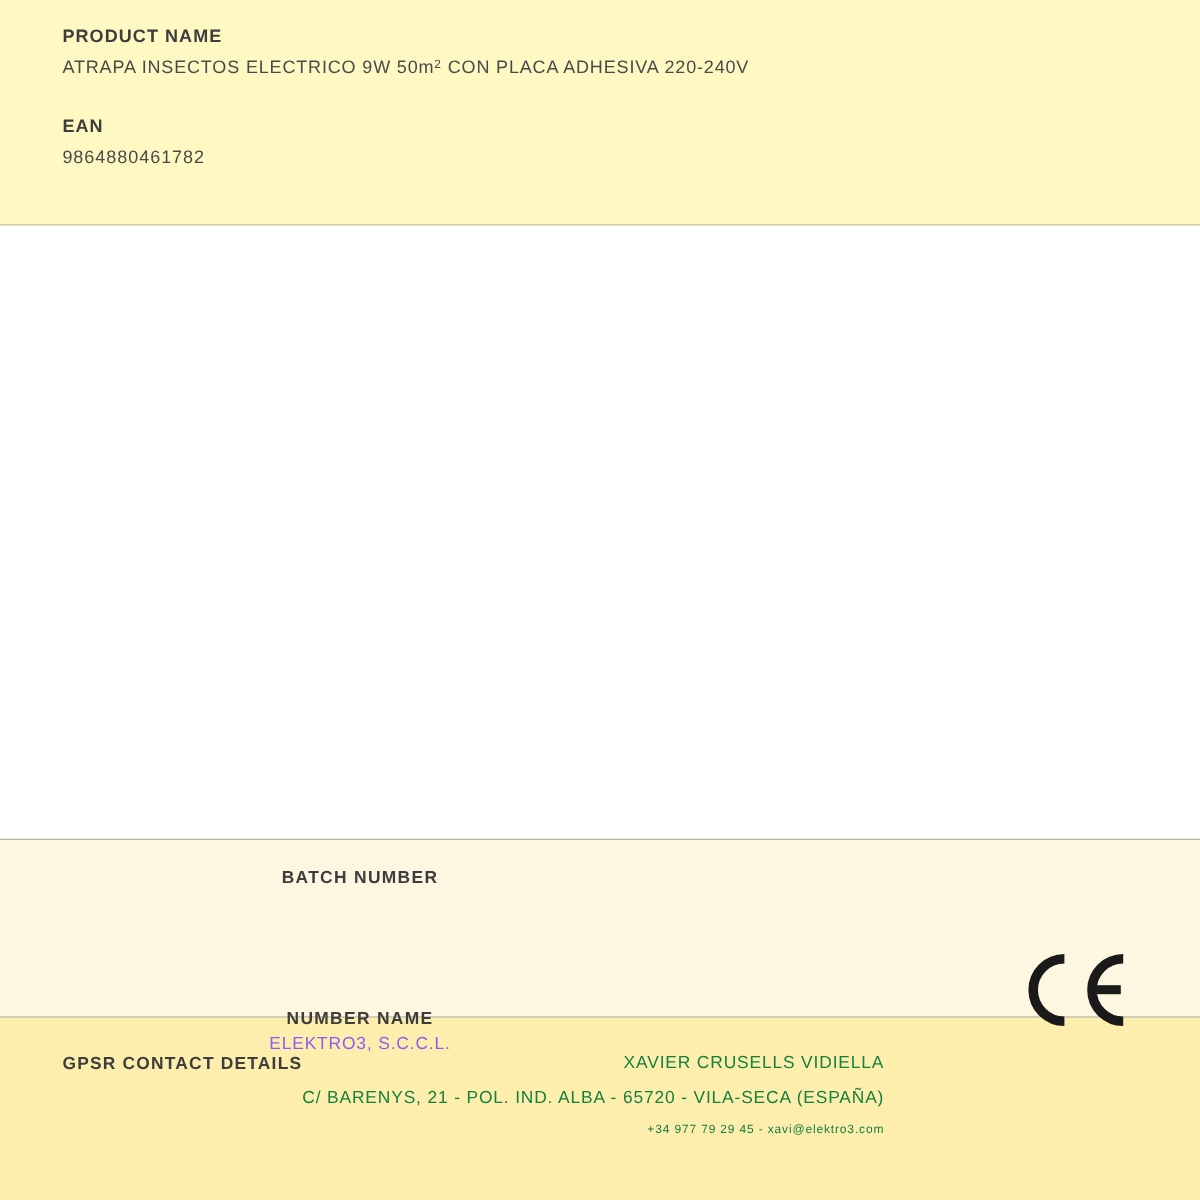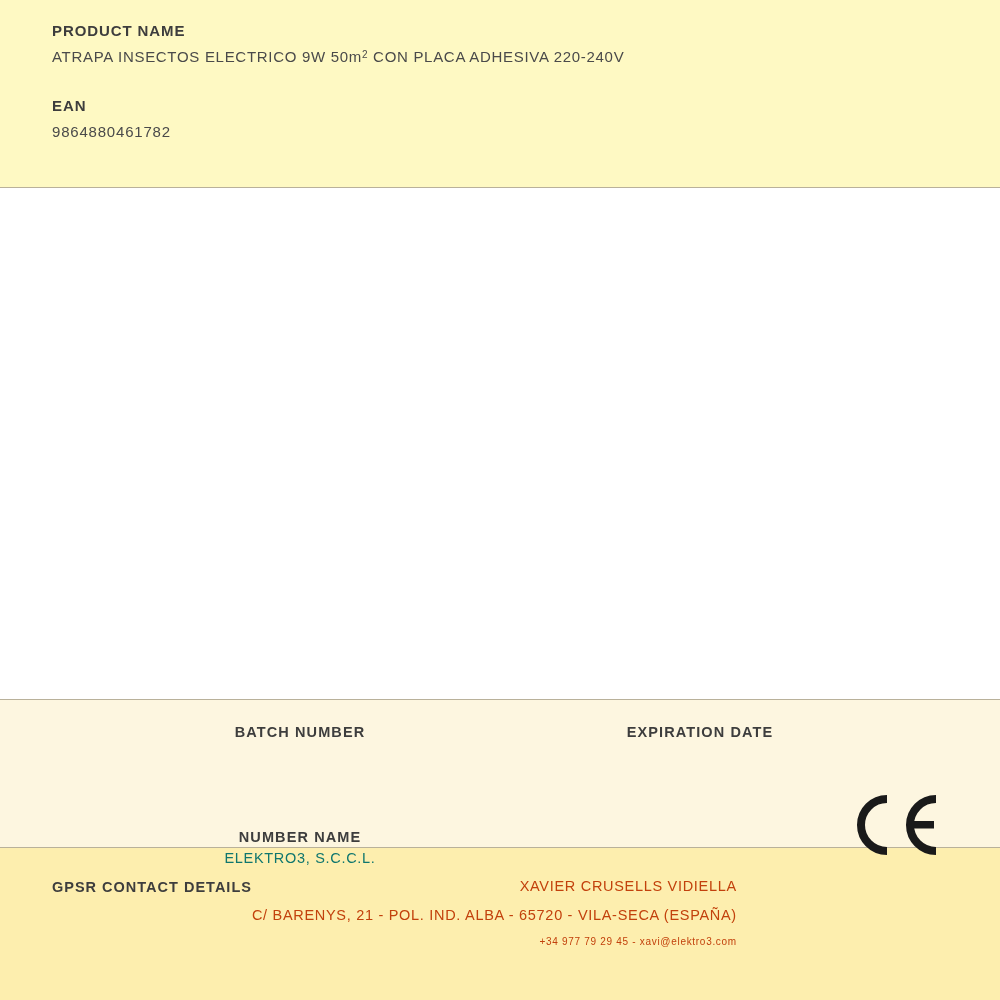--- a/index.html
+++ b/index.html
@@ -85,22 +85,22 @@
   .col-label {
     font-size: 14.5px;
     font-weight: bold;
     letter-spacing: 1.1px;
     color: #3d3d3d;
     margin: 0;
   }
   .col-value {
     font-size: 14.5px;
     letter-spacing: 0.7px;
-    color: #0f766e;
-    margin: 5px 0 4px 0;
+    color: #8b5cf6;
+    margin: 5px 0 16px 0;
     min-height: 18px;
   }
   .row-gap {
     height: 62px;
   }
   .ce-mark {
     position: absolute;
     right: 60px;
     top: 92px;
     width: 90px;
@@ -119,21 +119,21 @@
   .footer-label {
     font-size: 14.5px;
     font-weight: bold;
     letter-spacing: 1px;
     color: #3d3d3d;
     white-space: nowrap;
     padding-top: 1px;
   }
   .footer-lines {
     text-align: right;
-    color: #c2410c;
+    color: #15803d;
   }
   .footer-line {
     font-size: 14.5px;
     letter-spacing: 0.7px;
     margin-bottom: 13px;
   }
   .footer-line.last {
     font-size: 10px;
     margin-bottom: 0;
   }
@@ -152,24 +152,20 @@
   </div>
 
   <div class="middle-blank"></div>
 
   <div class="info-section">
     <div class="info-row">
       <div class="info-col first">
         <p class="col-label">BATCH NUMBER</p>
         <p class="col-value"></p>
       </div>
-      <div class="info-col">
-        <p class="col-label">EXPIRATION DATE</p>
-        <p class="col-value"></p>
-      </div>
     </div>
 
     <div class="row-gap"></div>
 
     <div class="info-row">
       <div class="info-col first">
         <p class="col-label">NUMBER NAME</p>
         <p class="col-value">ELEKTRO3, S.C.C.L.</p>
       </div>
     </div>

